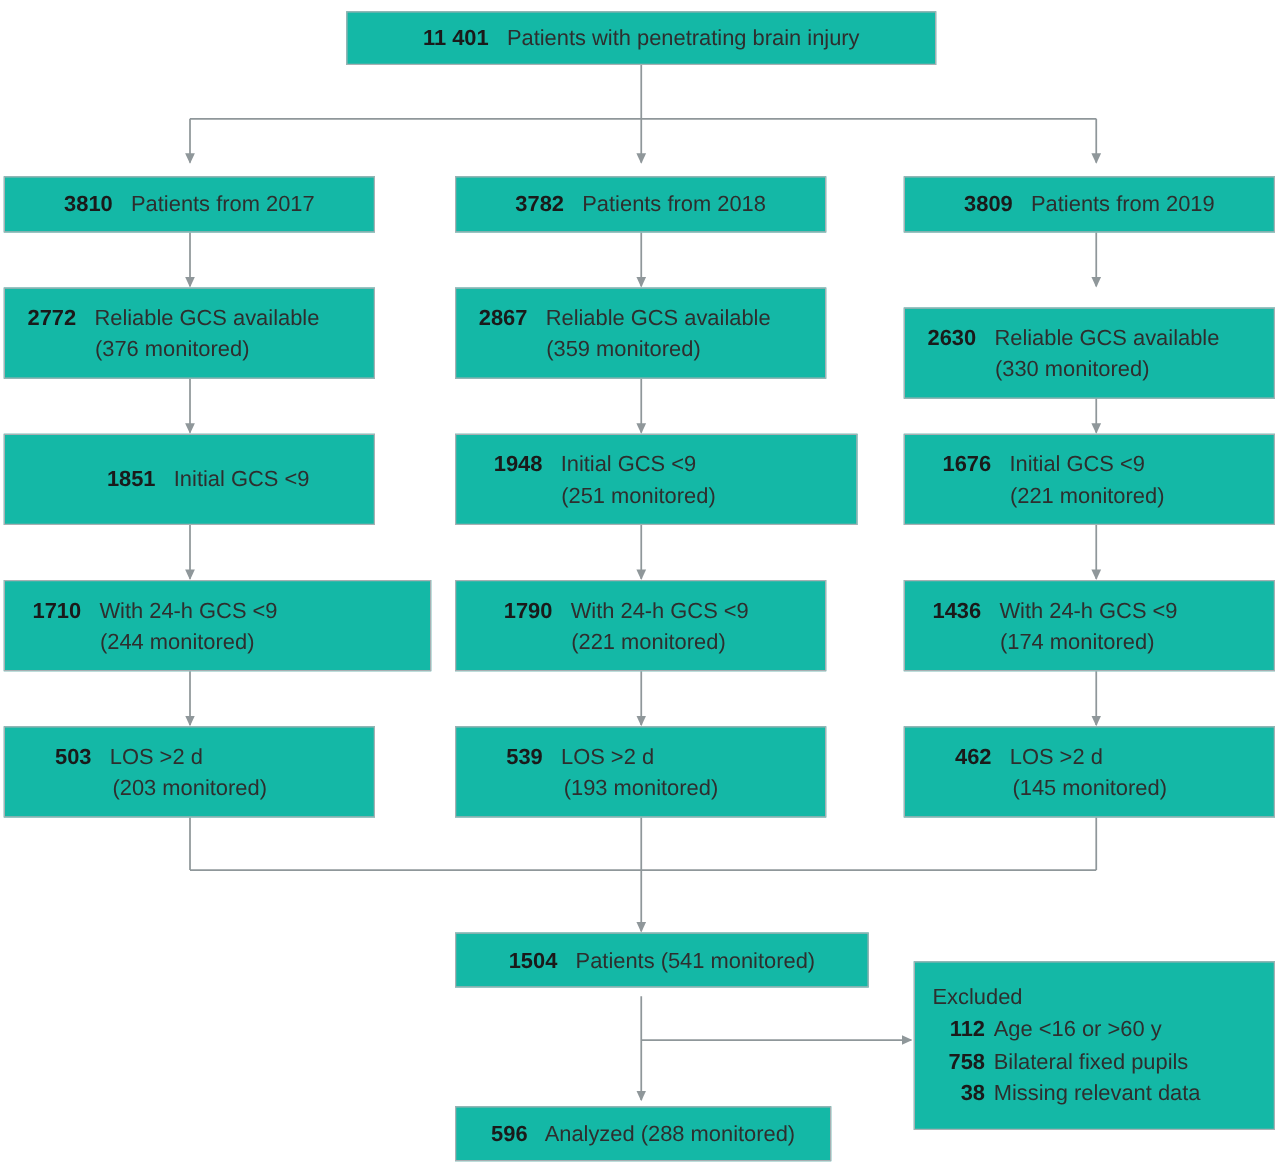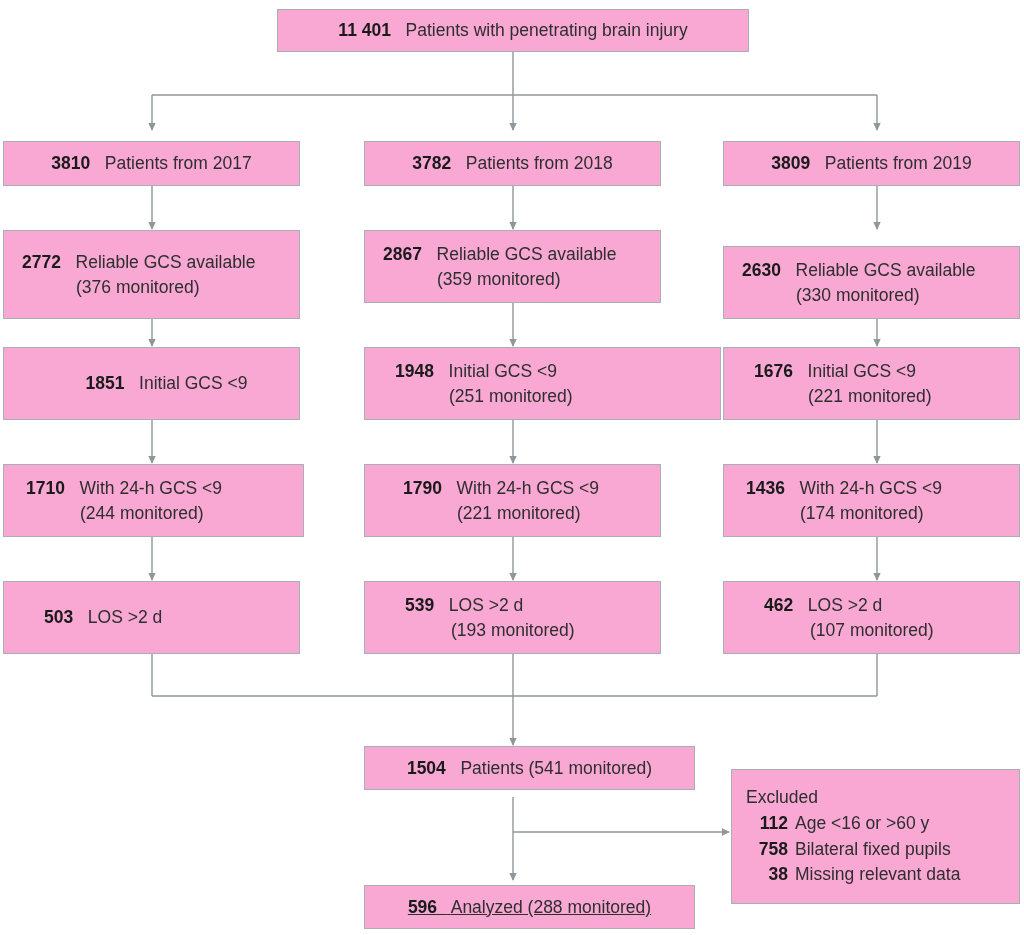--- a/index.html
+++ b/index.html
@@ -22,21 +22,21 @@
     position: absolute;
     left: 0;
     top: 0;
     width: 1024px;
     height: 935px;
     pointer-events: none;
   }
   .node {
     position: absolute;
     box-sizing: border-box;
-    background: #f9a8d4;
+    background: #14b8a6;
     border: 1px solid #a8b0b3;
     display: flex;
     flex-direction: column;
     justify-content: center;
     font-size: 17.5px;
     line-height: 1.42;
     color: #2e2e2e;
   }
   .node .line {
     white-space: nowrap;
@@ -133,66 +133,67 @@
     </div>
   </div>
 
   <div class="node align-center" style="left:3px; top:141px; width:297px; height:45px;">
     <div class="line">
       <span class="num">3810&nbsp;&nbsp;</span>
       <span>Patients from 2017</span>
     </div>
   </div>
 
-  <div class="node twoline" style="left:3px; top:230px; width:297px; height:89px;">
+  <div class="node twoline" style="left:3px; top:230px; width:297px; height:73px;">
     <div class="l1" style="padding-left:18px;">
       <span class="num">2772&nbsp;&nbsp;</span>
       <span>Reliable GCS available</span>
     </div>
     <div class="l2" style="padding-left:72px;">(376 monitored)</div>
   </div>
 
   <div class="node twoline" style="left:3px; top:347px; width:297px; height:73px;">
     <div class="l1" style="padding-left:30px;text-align:center;">
       <span class="num">1851&nbsp;&nbsp;</span>
       <span>Initial GCS &lt;9</span>
     </div>
   </div>
 
-  <div class="node twoline" style="left:3px; top:464px; width:301px; height:73px;">
+  <div class="node twoline" style="left:3px; top:464px; width:342px; height:73px;">
     <div class="l1" style="padding-left:22px;">
       <span class="num">1710&nbsp;&nbsp;</span>
       <span>With 24-h GCS &lt;9</span>
     </div>
     <div class="l2" style="padding-left:76px;">(244 monitored)</div>
   </div>
 
   <div class="node twoline" style="left:3px; top:581px; width:297px; height:73px;">
     <div class="l1" style="padding-left:40px;">
       <span class="num">503&nbsp;&nbsp;</span>
       <span>LOS &gt;2 d</span>
     </div>
+    <div class="l2" style="padding-left:86px;">(203 monitored)</div>
   </div>
 
   <div class="node align-center" style="left:364px; top:141px; width:297px; height:45px;">
     <div class="line">
       <span class="num">3782&nbsp;&nbsp;</span>
       <span>Patients from 2018</span>
     </div>
   </div>
 
   <div class="node twoline" style="left:364px; top:230px; width:297px; height:73px;">
     <div class="l1" style="padding-left:18px;">
       <span class="num">2867&nbsp;&nbsp;</span>
       <span>Reliable GCS available</span>
     </div>
     <div class="l2" style="padding-left:72px;">(359 monitored)</div>
   </div>
 
-  <div class="node twoline" style="left:364px; top:347px; width:357px; height:73px;">
+  <div class="node twoline" style="left:364px; top:347px; width:322px; height:73px;">
     <div class="l1" style="padding-left:30px;">
       <span class="num">1948&nbsp;&nbsp;</span>
       <span>Initial GCS &lt;9</span>
     </div>
     <div class="l2" style="padding-left:84px;">(251 monitored)</div>
   </div>
 
   <div class="node twoline" style="left:364px; top:464px; width:297px; height:73px;padding-left:16px;">
     <div class="l1" style="padding-left:22px;">
       <span class="num">1790&nbsp;&nbsp;</span>
@@ -238,21 +239,21 @@
       <span>With 24-h GCS &lt;9</span>
     </div>
     <div class="l2" style="padding-left:76px;">(174 monitored)</div>
   </div>
 
   <div class="node twoline" style="left:723px; top:581px; width:297px; height:73px;">
     <div class="l1" style="padding-left:40px;">
       <span class="num">462&nbsp;&nbsp;</span>
       <span>LOS &gt;2 d</span>
     </div>
-    <div class="l2" style="padding-left:86px;">(107 monitored)</div>
+    <div class="l2" style="padding-left:86px;">(145 monitored)</div>
   </div>
 
   <div class="node align-center" style="left:364px; top:746px; width:331px; height:44px;">
     <div class="line">
       <span class="num">1504&nbsp;&nbsp;</span>
       <span>Patients (541 monitored)</span>
     </div>
   </div>
 
   <div class="node excl" style="left:731px; top:769px; width:289px; height:135px;">
@@ -264,20 +265,20 @@
     <div class="erow">
       <span class="enum">758</span>
       <span>Bilateral fixed pupils</span>
     </div>
     <div class="erow">
       <span class="enum">38</span>
       <span>Missing relevant data</span>
     </div>
   </div>
 
-  <div class="node align-center" style="left:364px; top:885px; width:331px; height:44px;text-decoration:underline;">
+  <div class="node align-center" style="left:364px; top:885px; width:301px; height:44px;">
     <div class="line">
       <span class="num">596&nbsp;&nbsp;</span>
       <span>Analyzed (288 monitored)</span>
     </div>
   </div>
 
 </div>
 
 </body></html>

